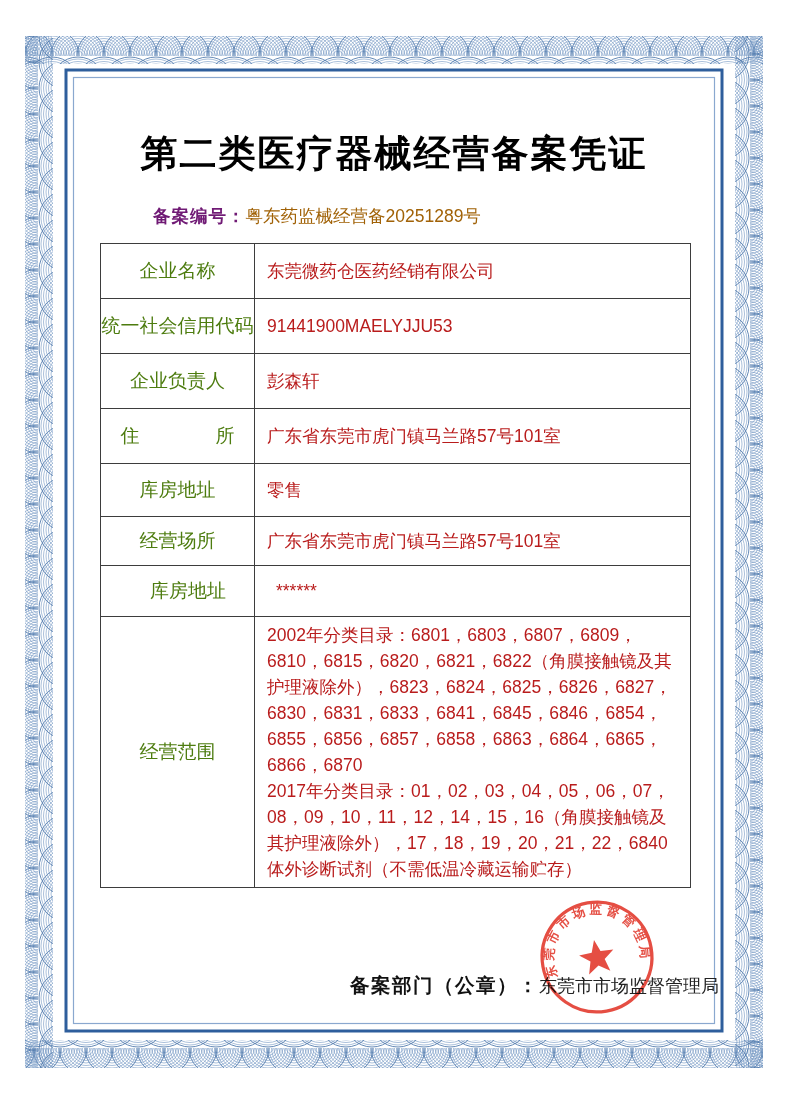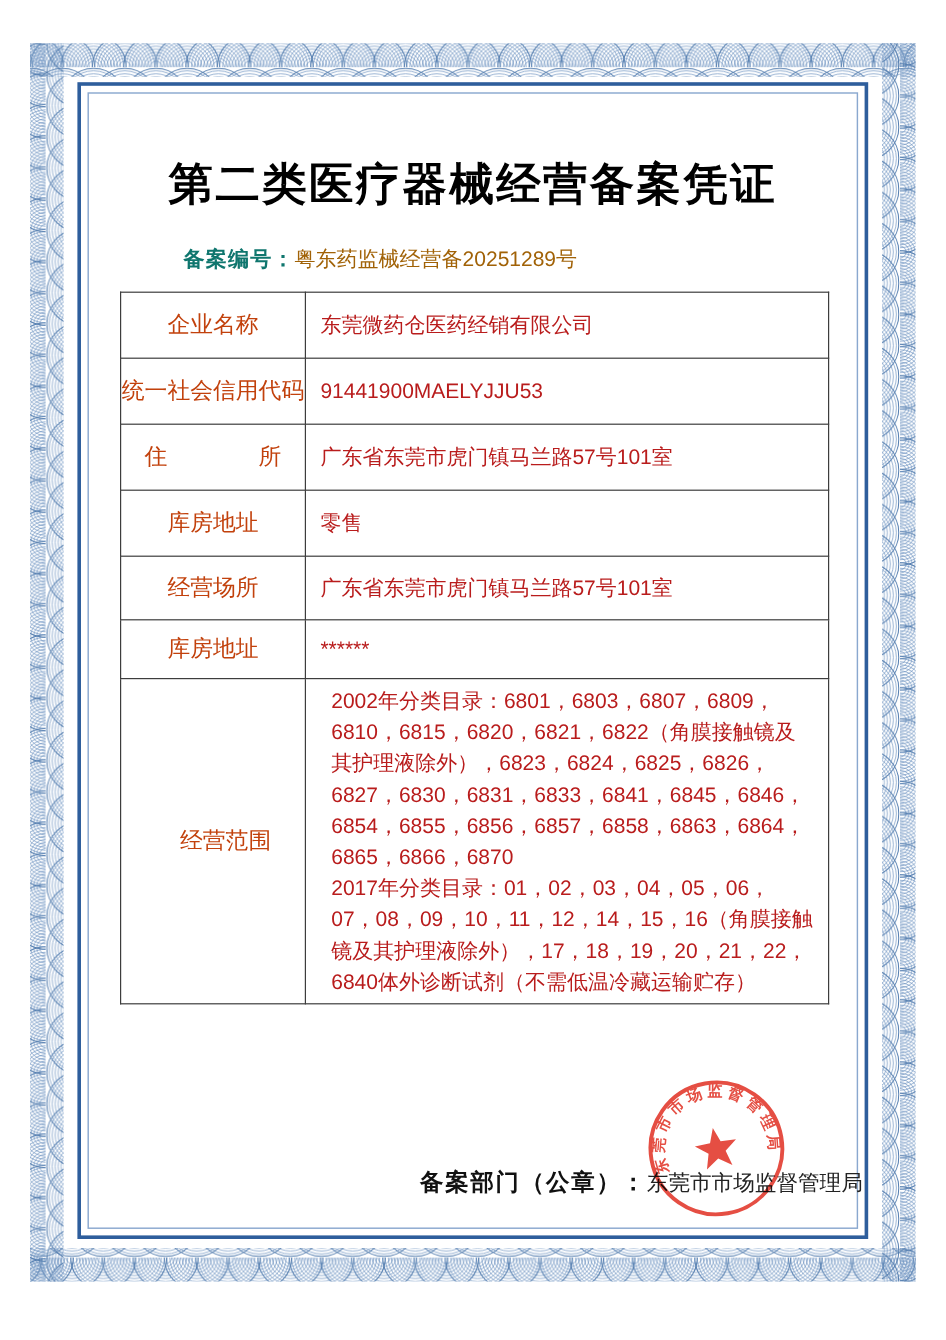--- a/index.html
+++ b/index.html
@@ -14,34 +14,34 @@
     position:absolute; left:0; top:129px; width:100%;
     text-align:center;
     font-family:"Liberation Serif","DejaVu Serif",serif;
     font-weight:700; font-size:37px; letter-spacing:2px;
     color:#000000;
   }
 
   .record { position:absolute; left:153px; top:204px; font-size:17.5px; white-space:nowrap; }
   .record .rlabel {
     font-family:"Liberation Serif","DejaVu Serif",serif;
-    font-weight:700; color:#0f766e; letter-spacing:1px;margin-top:20px;
+    font-weight:700; color:#701a75; letter-spacing:1px;margin-top:20px;
   }
   .record .rvalue { color:#a16207; }
 
   .tbl {
     position:absolute; left:100px; top:243px; width:590px;
     display:table; border-collapse:collapse; table-layout:fixed;
   }
   .trow { display:table-row; }
   .cell { display:table-cell; border:1px solid #3d3d3d; vertical-align:middle; }
   .lab {
     width:153px; text-align:center;
     font-family:Liberation Serif, serif;
-    font-size:19px; color:#c2410c;
+    font-size:19px; color:#4d7c0f;
   }
   .val {
     font-size:17.5px; color:#b91c1c; padding:5px 12px;
     line-height:26px; white-space:pre-line;
   }
   .trow:nth-child(1) .cell,
   .trow:nth-child(2) .cell,
   .trow:nth-child(3) .cell,
   .trow:nth-child(4) .cell { height:44px; }
   .trow:nth-child(5) .cell { height:42px; }
@@ -127,20 +127,24 @@
       <div class="cell lab">企业名称</div>
       <div class="cell val">东莞微药仓医药经销有限公司</div>
     </div>
 
     <div class="trow">
       <div class="cell lab">统一社会信用代码</div>
       <div class="cell val">91441900MAELYJJU53</div>
     </div>
 
 
+    <div class="trow">
+      <div class="cell lab">企业负责人</div>
+      <div class="cell val">彭森轩</div>
+    </div>
 
     <div class="trow">
       <div class="cell lab">住　　　　所</div>
       <div class="cell val">广东省东莞市虎门镇马兰路57号101室</div>
     </div>
 
     <div class="trow">
       <div class="cell lab">库房地址</div>
       <div class="cell val">零售</div>
     </div>

